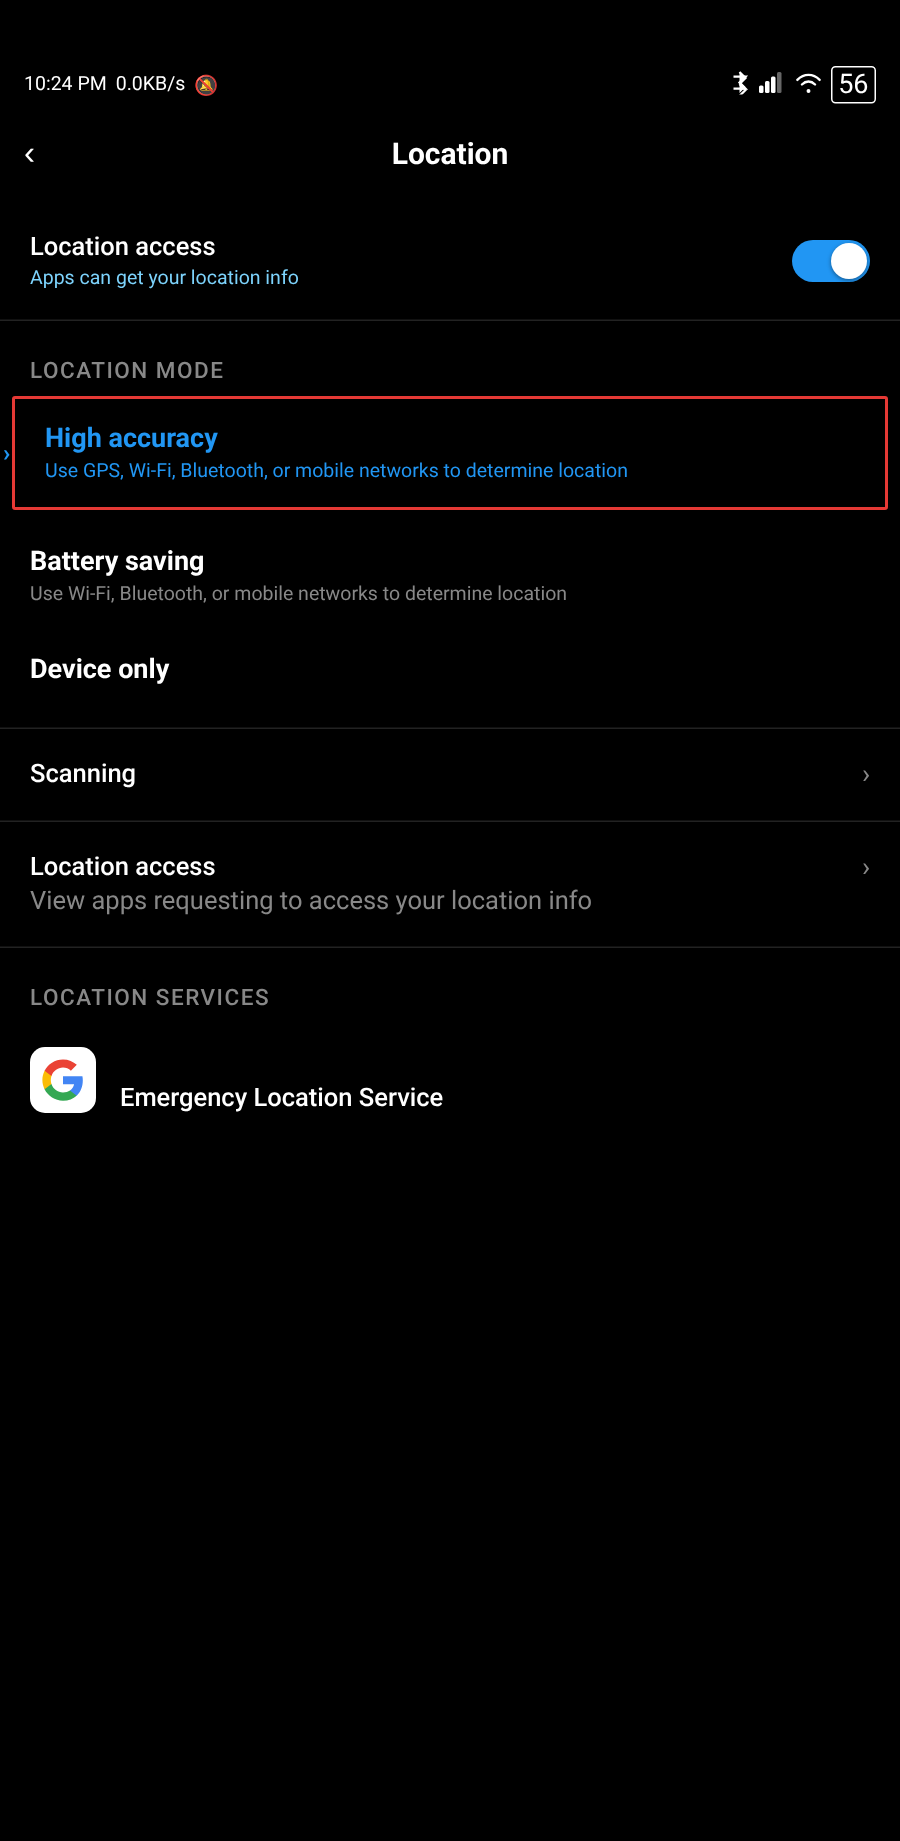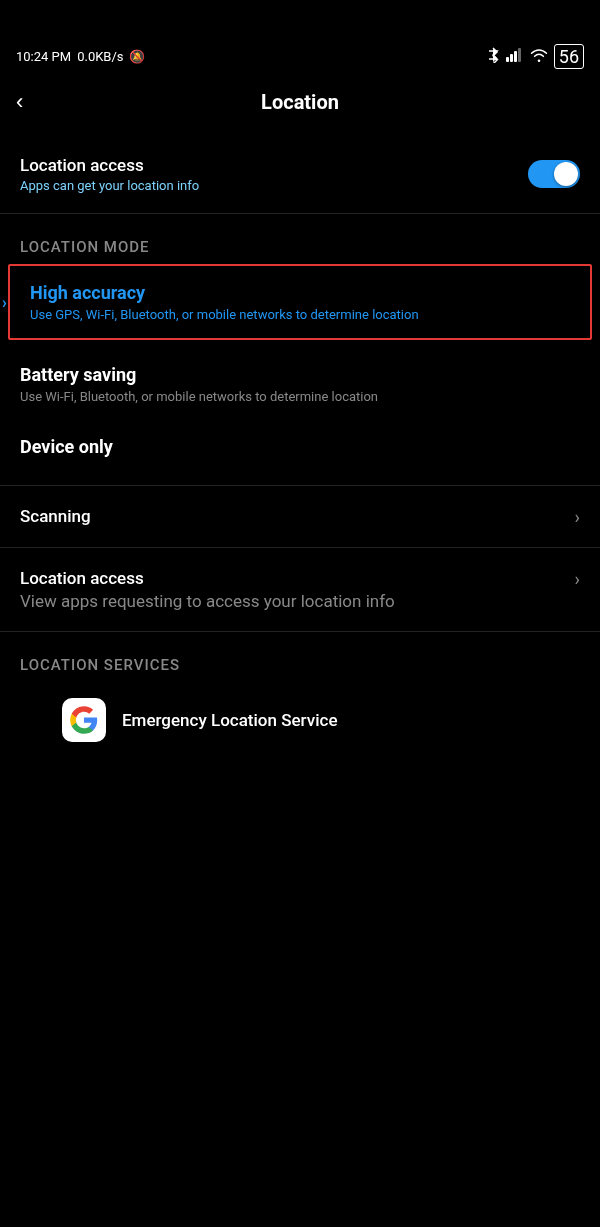--- a/index.html
+++ b/index.html
@@ -173,24 +173,23 @@
       margin-top: 3px;
     }
     .chevron {
       color: #888;
       font-size: 18px;
     }
 
     
     .service-item {
       display: flex;
-      align-items: center;
+      align-items: flex-end;
       padding: 16px 20px;
       gap: 16px;
-      margin-left: 42px;
     }
     .service-icon {
       width: 44px;
       height: 44px;
       border-radius: 10px;
       background: #fff;
       display: flex;
       align-items: center;
       justify-content: center;
       flex-shrink: 0;

